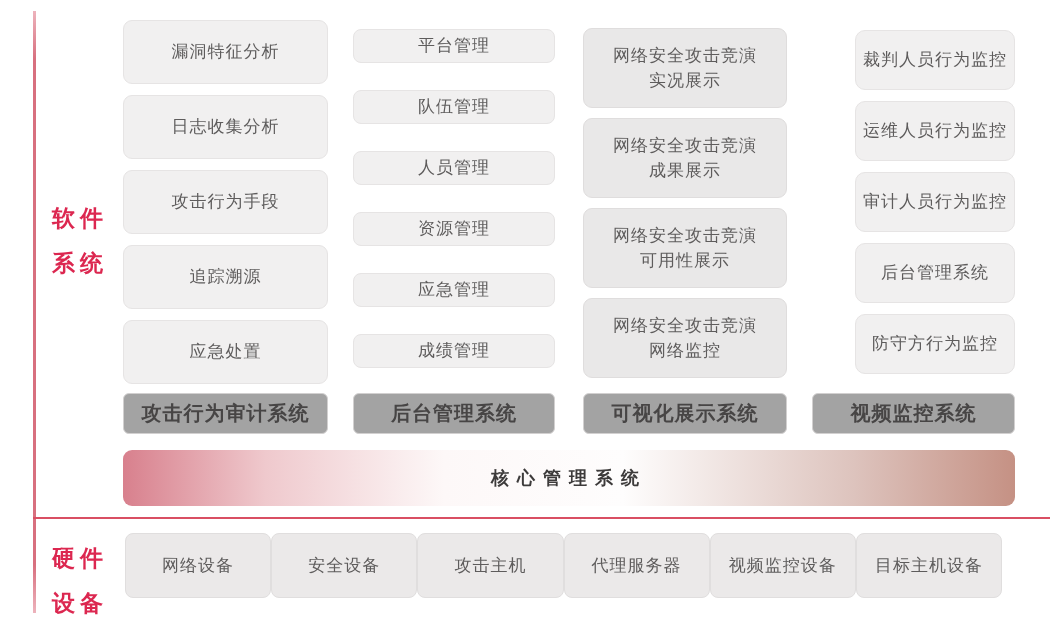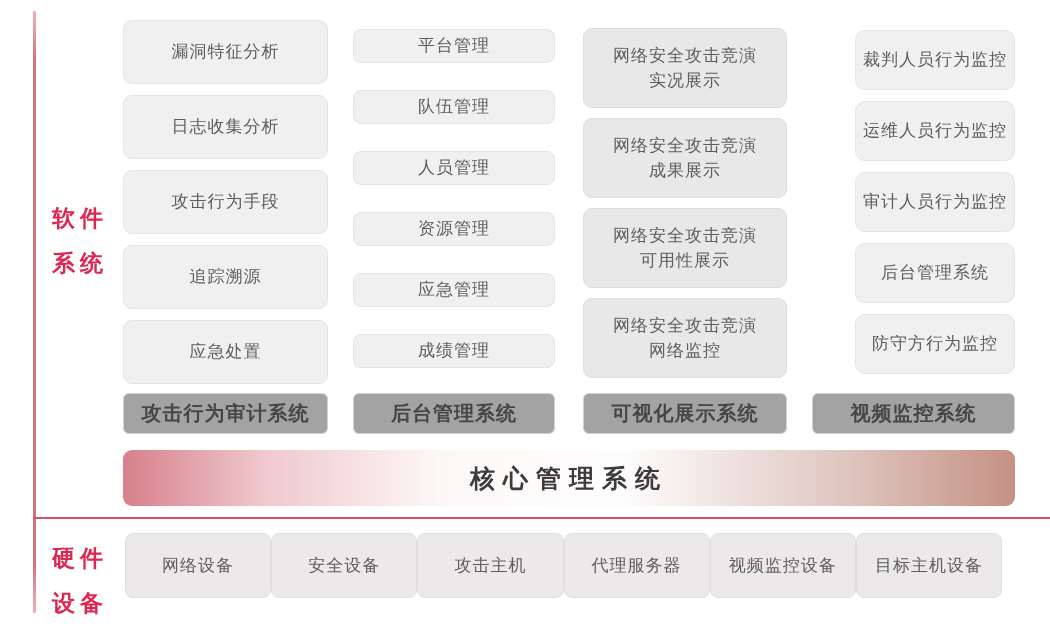--- a/index.html
+++ b/index.html
@@ -45,21 +45,21 @@
   #header-1 { left:123px; width:205px; }
   #header-2 { left:353px; width:202px; }
   #header-3 { left:583px; width:204px; }
   #header-4 { left:812px; width:203px; }
 
   .core-bar {
     position:absolute; left:123px; top:450px; width:892px; height:56px;
     border-radius:9px;
     background:linear-gradient(to right,#d8808d 0%,#efc9cd 16%,#fdf8f8 36%,#fefdfd 56%,#ddc3bd 82%,#c59184 100%);
     display:flex; align-items:center; justify-content:center;
-    color:#3d3b3b; font-size:25px; font-weight:bold; letter-spacing:8px;
+    color:#3d3b3b; font-size:18px; font-weight:bold; letter-spacing:8px;
   }
   .hline {
     position:absolute; left:33px; top:517px; width:1017px; height:1.5px;
     background:#d94f63;
   }
   .hw-row {
     position:absolute; left:125px; top:533px; width:877px; height:65px;
     display:flex; gap:0;
   }
   .hw-row .box { flex:1; height:65px; background:#ebe9e9; border-color:#e0dede; border-radius:8px; }

